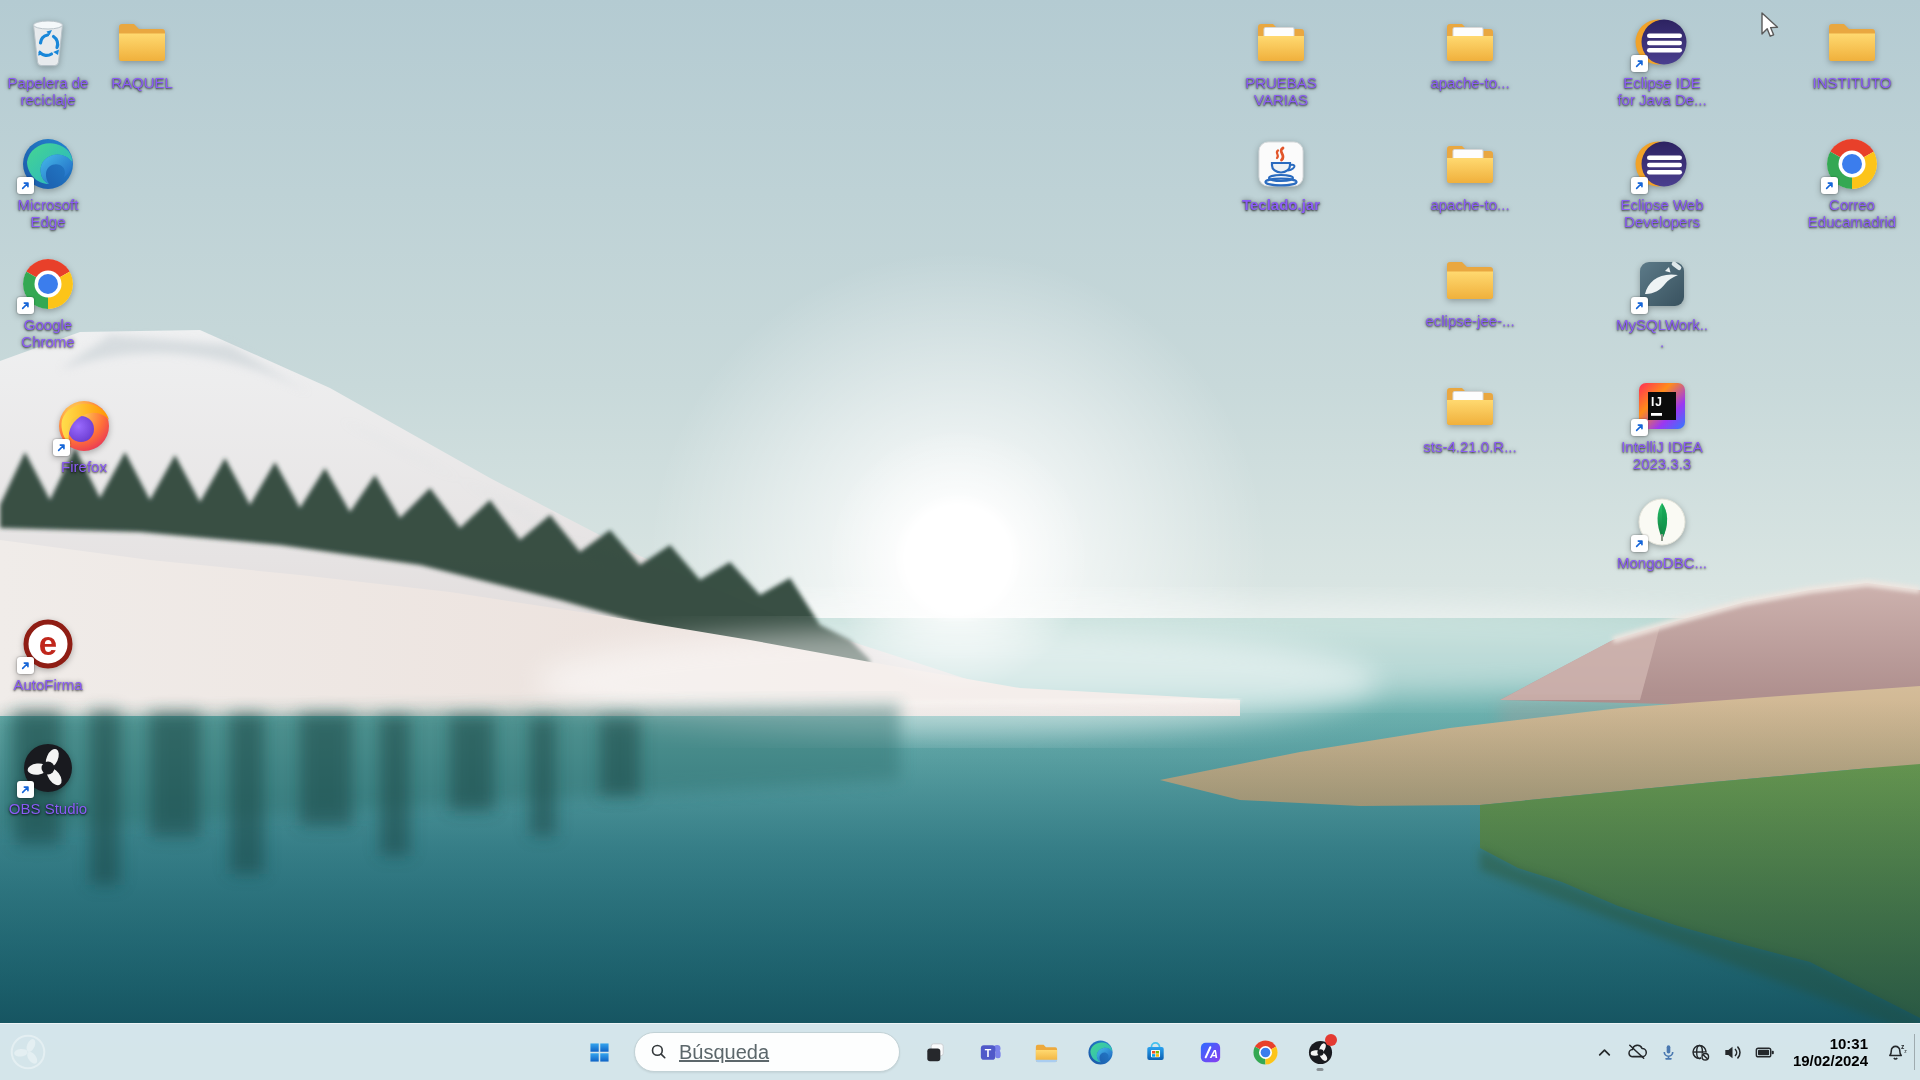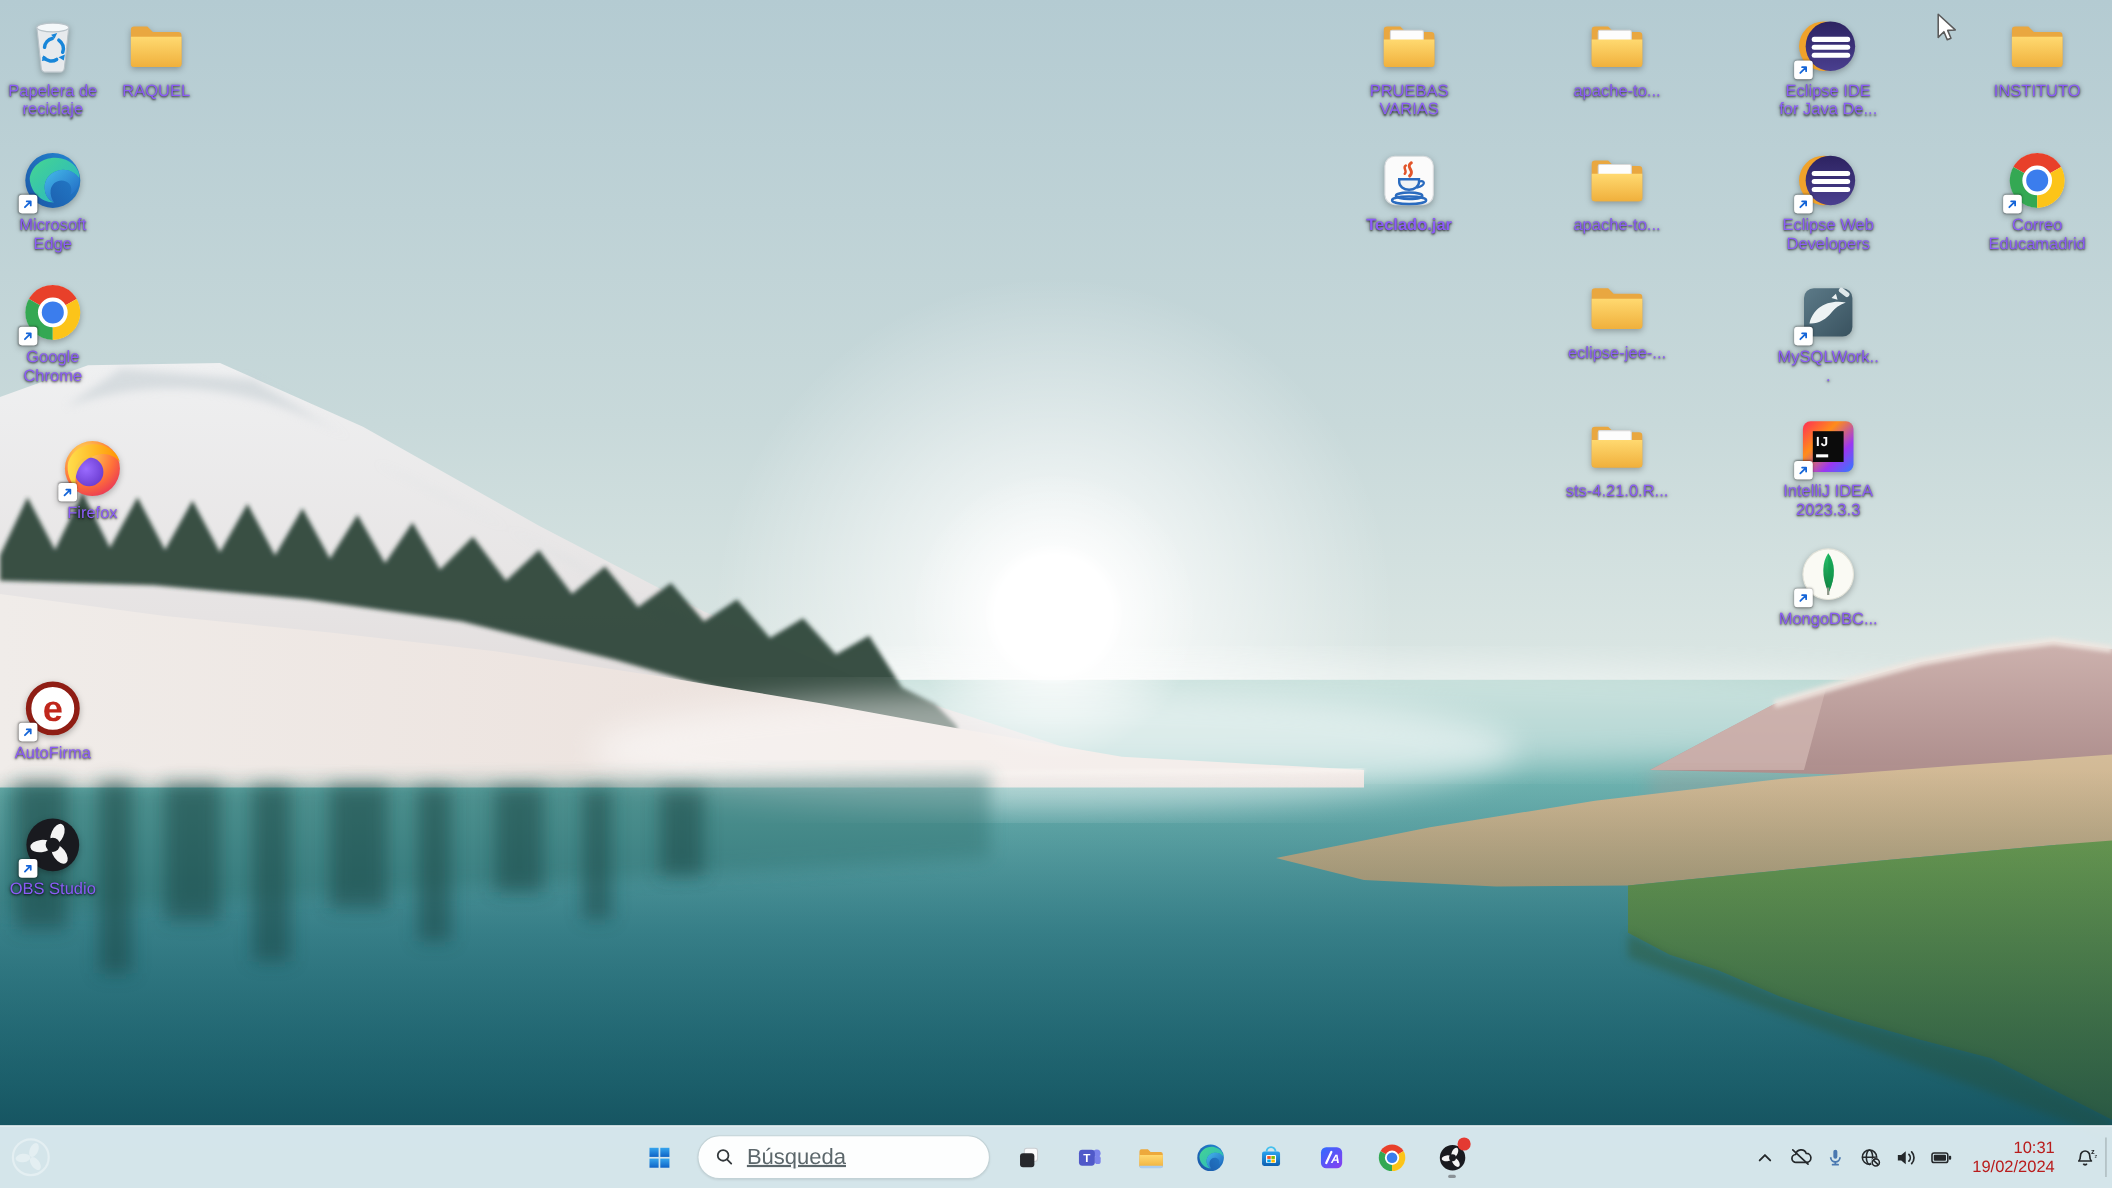--- a/index.html
+++ b/index.html
@@ -27,21 +27,21 @@
       box-shadow:0 1px 2px rgba(0,0,0,.08);}
   #search svg{width:18px;height:18px;}
   #search span{font-size:20px;color:#5c676b;text-decoration:underline;}
   .badge{position:absolute;top:2px;right:3px;width:12px;height:12px;border-radius:50%;background:#e43a32;}
   .runDot{position:absolute;bottom:1px;left:50%;transform:translateX(-50%);width:7px;height:3px;
       border-radius:2px;background:#8a9297;}
   #tb-tray{position:absolute;right:8px;top:0;height:56px;display:flex;align-items:center;gap:1px;}
   .trbtn{height:40px;min-width:30px;border:none;background:transparent;border-radius:6px;display:flex;
       align-items:center;justify-content:center;padding:0 4px;}
   .trbtn svg{width:23px;height:23px;display:block;}
-  #clock{text-align:right;font-size:15px;line-height:17.5px;color:#b91c1c;padding:0 8px;}
+  #clock{text-align:right;font-size:15px;line-height:17.5px;color:#000000;padding:0 8px;font-weight:bold;}
   #show-desktop{position:absolute;right:0;top:10px;width:5px;height:36px;border-left:1px solid rgba(0,0,0,.25);}
   .wm{position:absolute;left:9px;bottom:9px;width:38px;height:38px;opacity:.45;}
   .wm svg{width:38px;height:38px;}
   #cursor{position:absolute;left:1756px;top:10px;width:24px;height:30px;pointer-events:none;}
 </style>
 </head>
 <body>
 
 <div id="screen">
 

